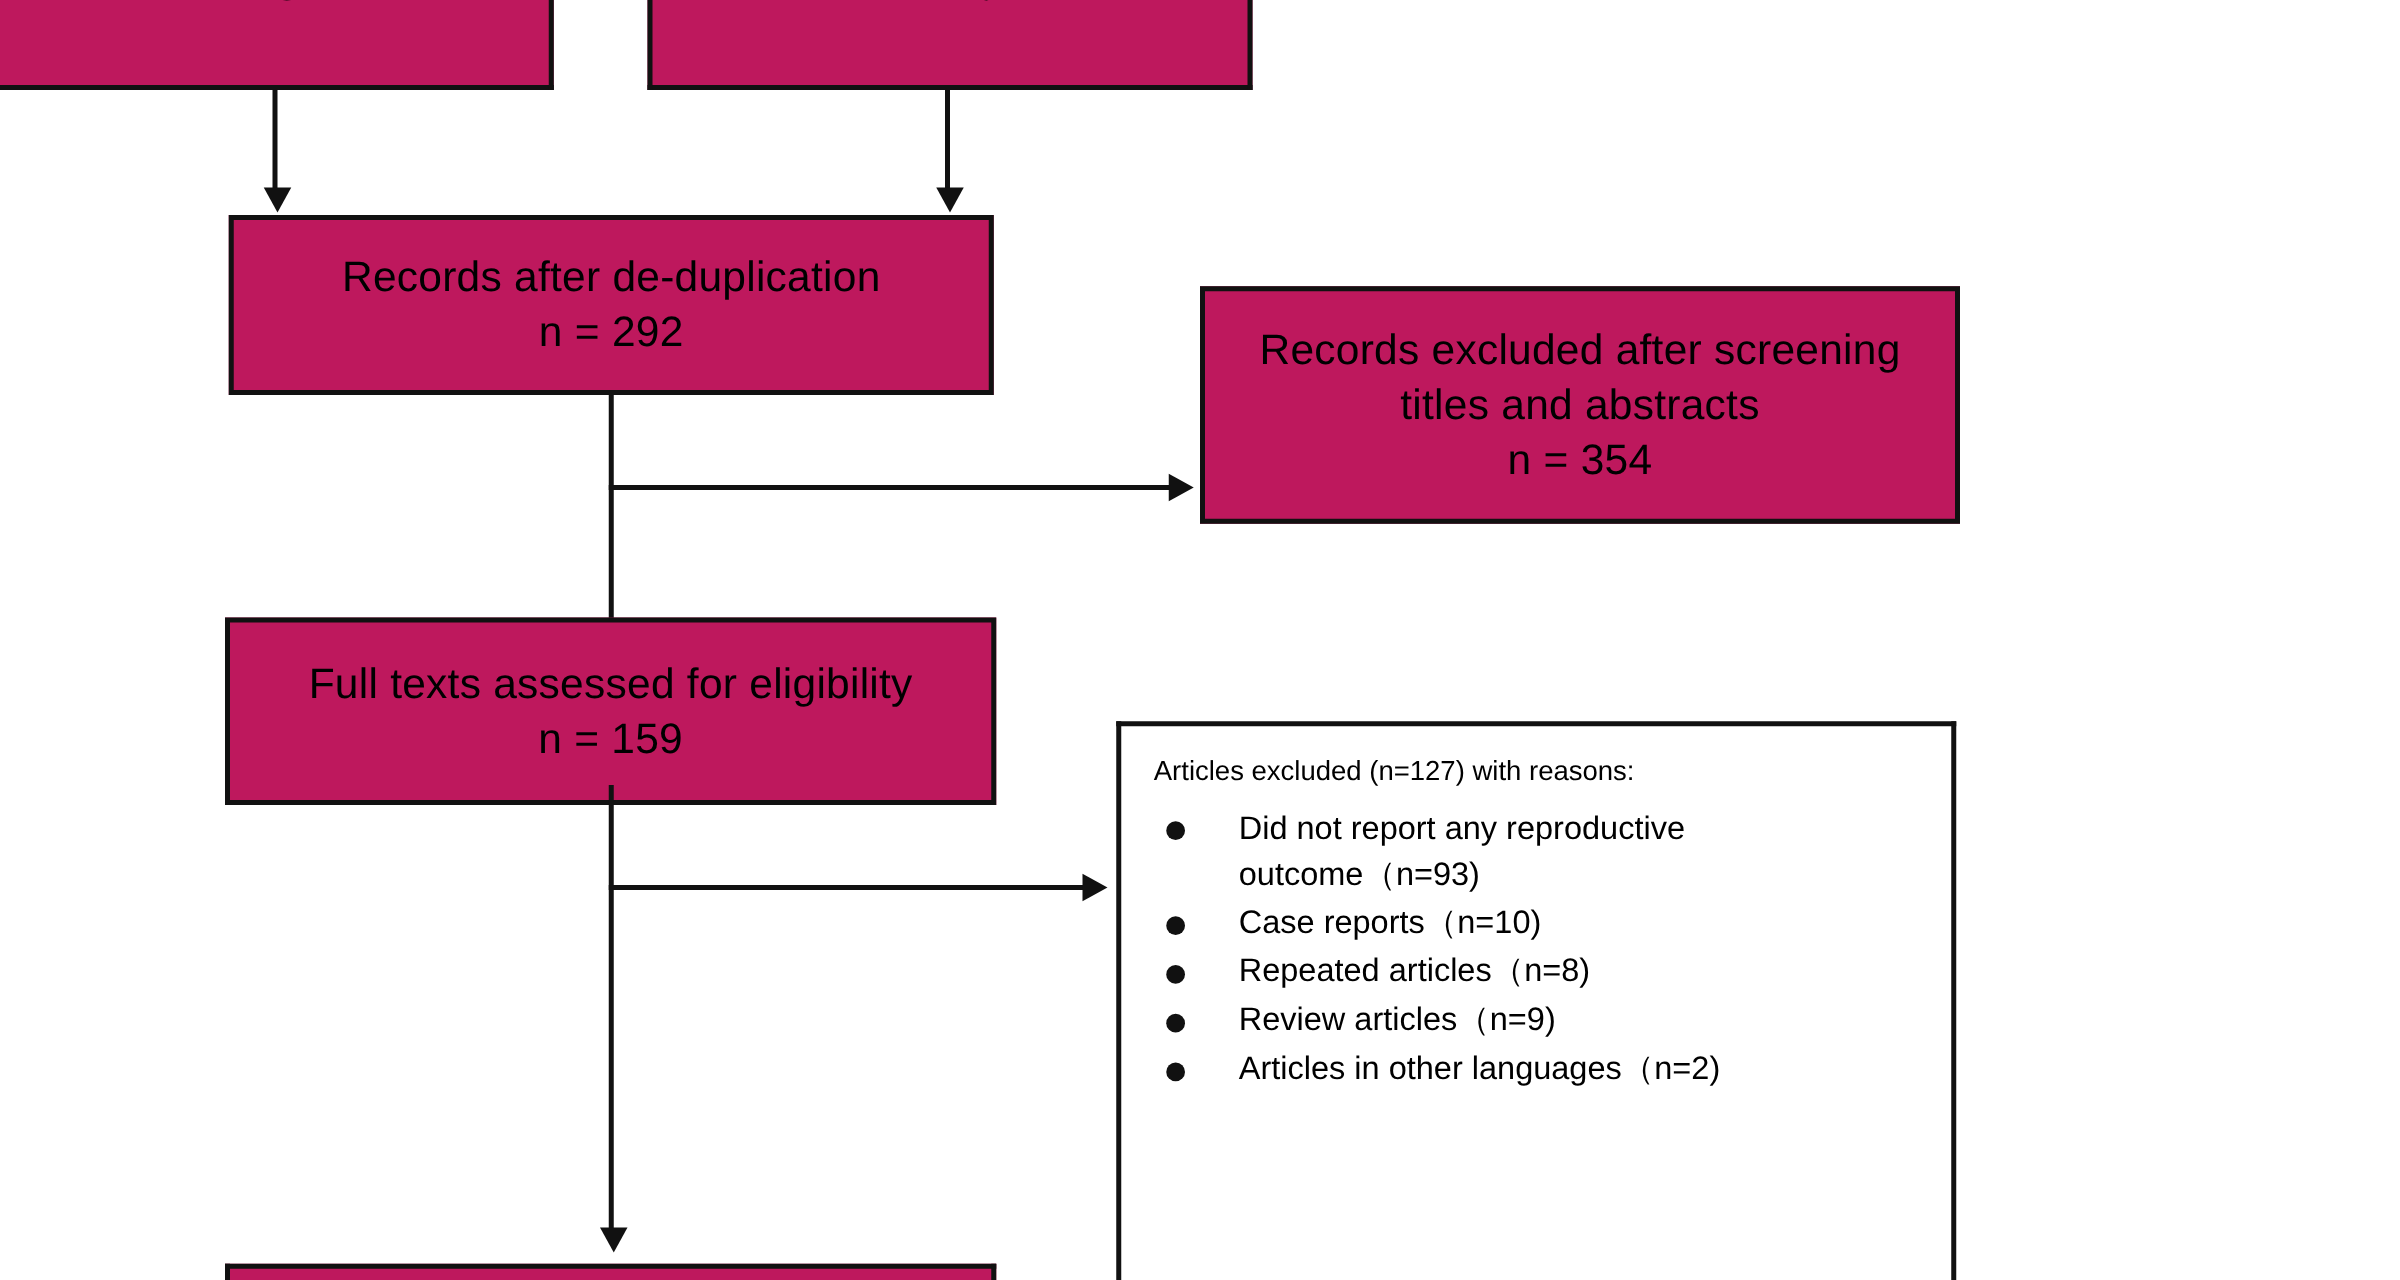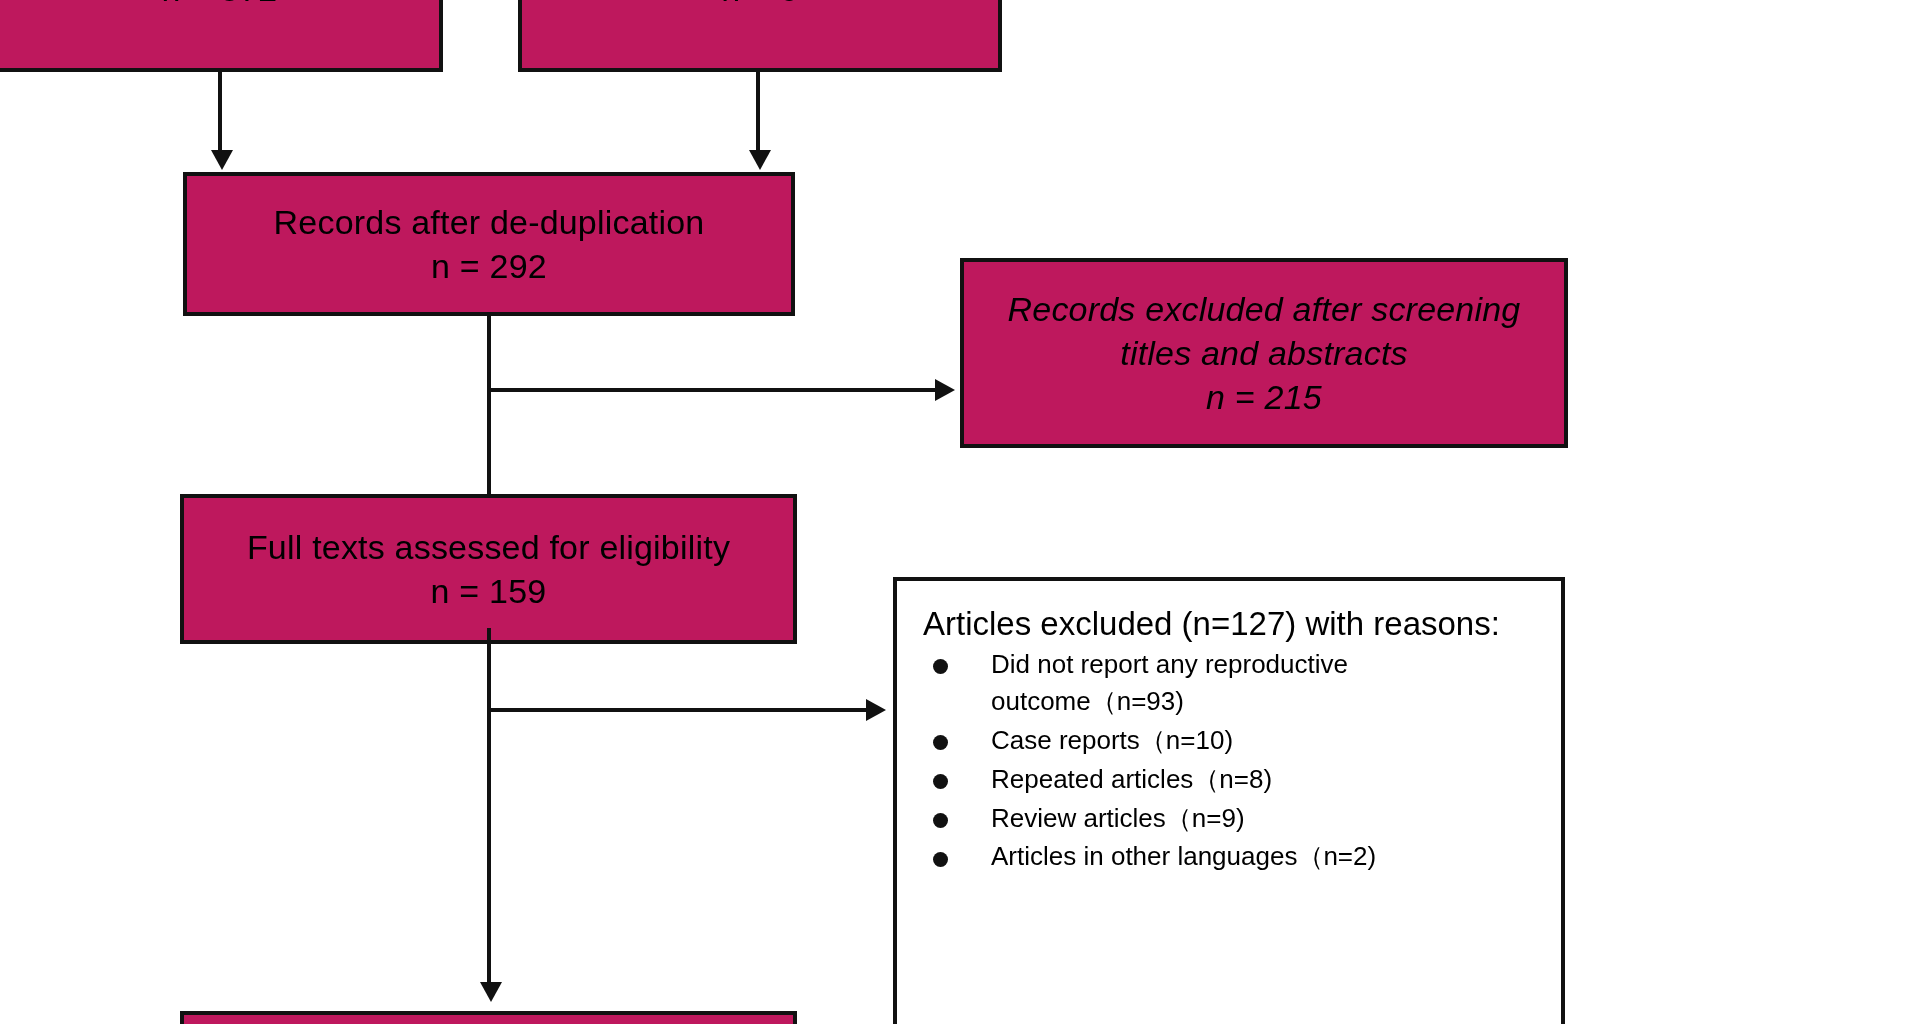--- a/index.html
+++ b/index.html
@@ -77,23 +77,23 @@
   .reasons {
     position: absolute;
     box-sizing: border-box;
     border: 4px solid #111111;
     border-bottom: none;
     background: #ffffff;
     padding: 22px 10px 0 26px;
     overflow: hidden;
   }
   .reasons-title {
-    font-size: 33px;
+    font-size: 22px;
     line-height: 1.30;
-    margin-bottom: 0;
+    margin-bottom: 12px;
     white-space: nowrap;
   }
   .reasons ul {
     list-style: none;
     margin: 0;
     padding: 0;
   }
   .reasons li {
     position: relative;
     font-size: 26px;
@@ -134,24 +134,24 @@
     <div class="line">Records after de-duplication</div>
     <div class="line">n = 292</div>
   </div>
 
   <div class="vline" style="left:487px; top:316px; height:254px;"></div>
   <div class="arrow-down" style="left:480px; top:566px;"></div>
 
   <div class="hline" style="left:487px; top:388px; width:450px;"></div>
   <div class="arrow-right" style="left:935px; top:379px;"></div>
 
-  <div class="box" style="left:960px; top:258px; width:608px; height:190px;font-style:italic;">
+  <div class="box" style="left:960px; top:229px; width:608px; height:190px;">
     <div class="line">Records excluded after screening</div>
     <div class="line">titles and abstracts</div>
-    <div class="line">n = 215</div>
+    <div class="line">n = 354</div>
   </div>
 
   <div class="box" style="left:180px; top:494px; width:617px; height:150px;">
     <div class="line">Full texts assessed for eligibility</div>
     <div class="line">n = 159</div>
   </div>
 
   <div class="vline" style="left:487px; top:628px; height:358px;"></div>
   <div class="arrow-down" style="left:480px; top:982px;"></div>
 

